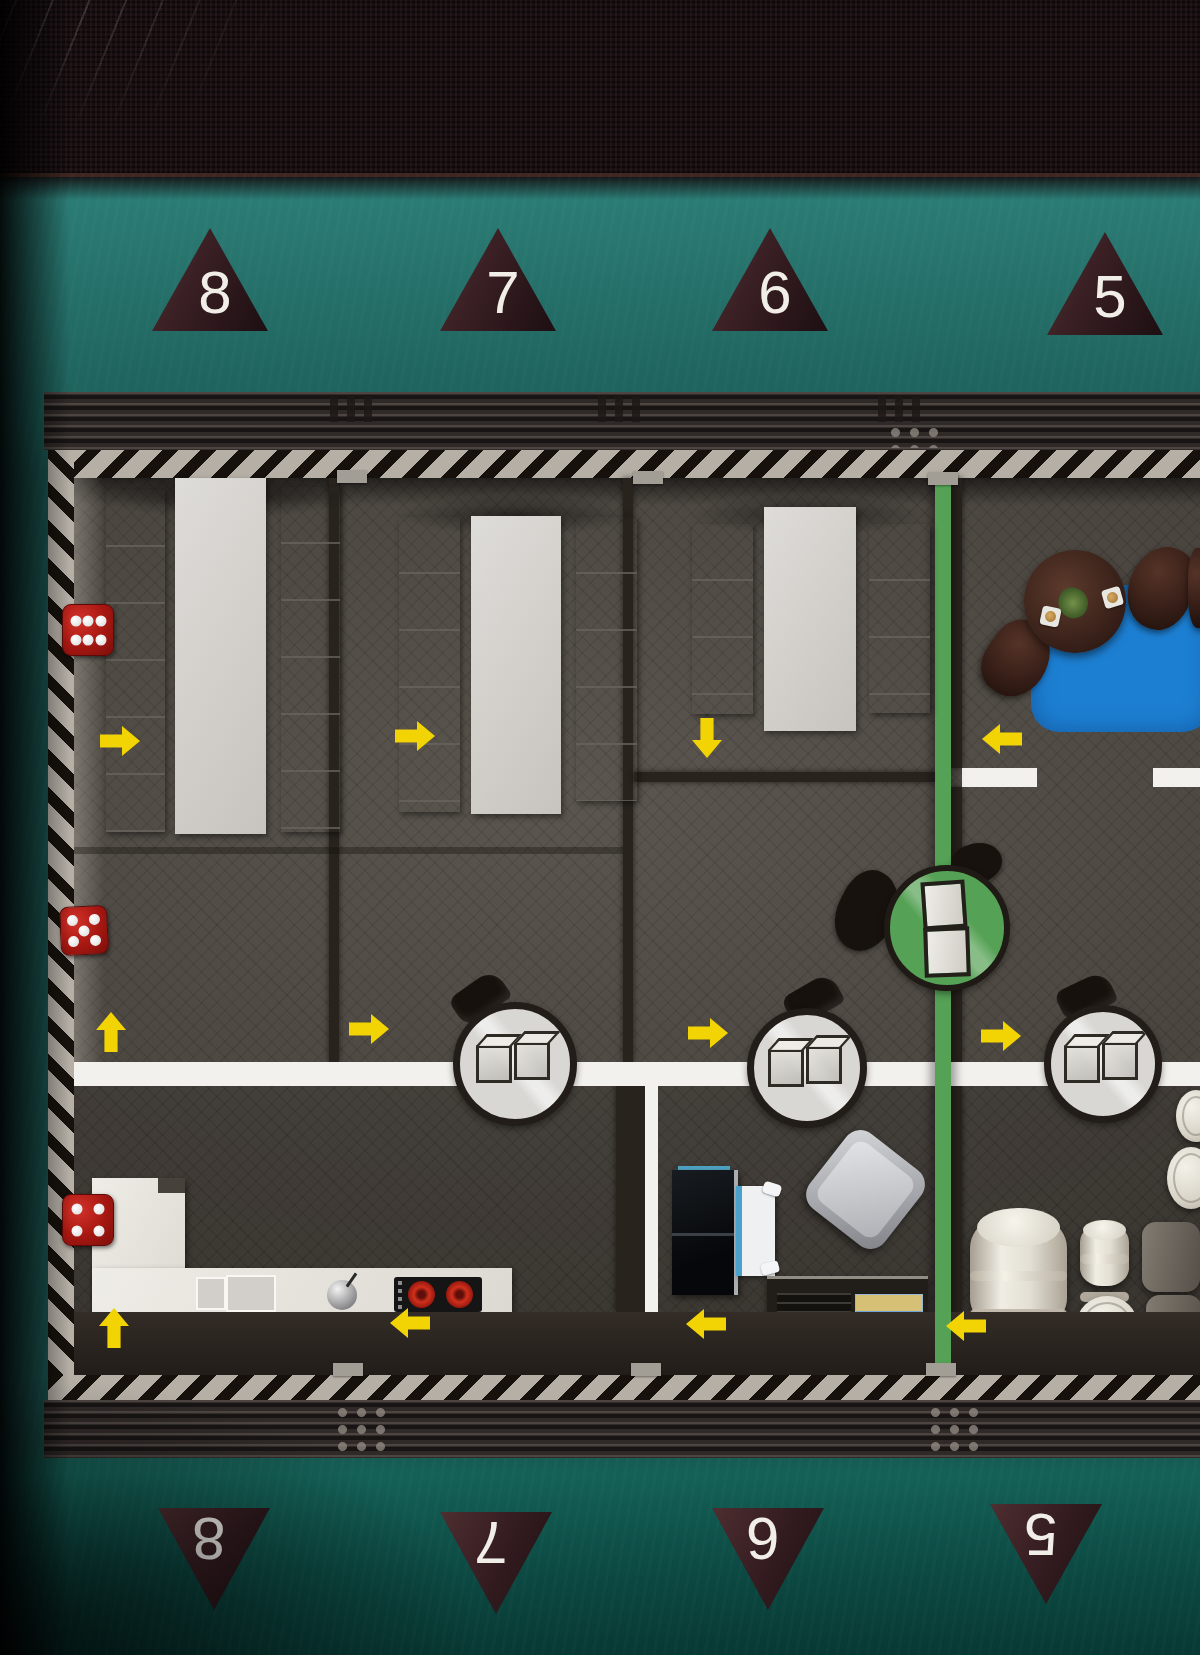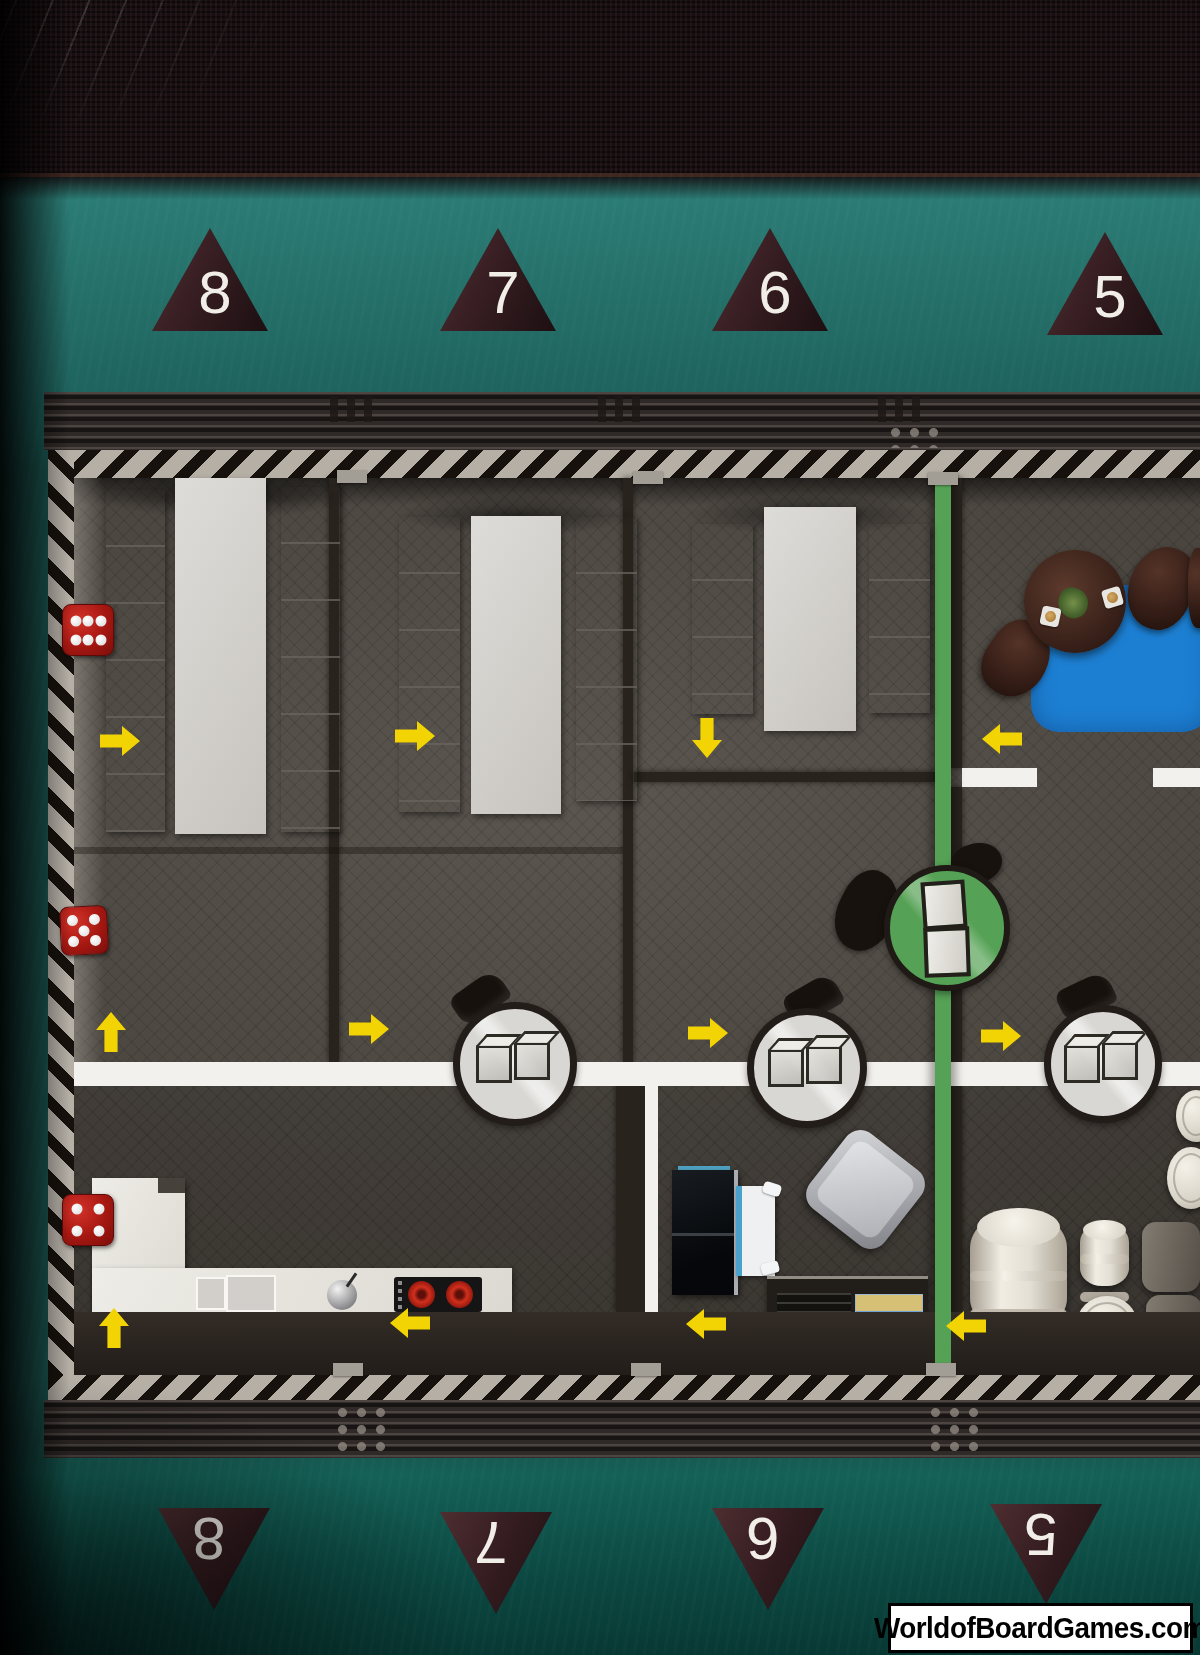--- a/index.html
+++ b/index.html
@@ -303,19 +303,16 @@
   <div class="abs tri tri-down" style="left:440px;top:1512px;width:112px;height:102px;">
       <span class="tri-num">7</span>
     </div>
   <div class="abs tri tri-down" style="left:712px;top:1508px;width:112px;height:102px;">
       <span class="tri-num">6</span>
     </div>
   <div class="abs tri tri-down" style="left:990px;top:1504px;width:112px;height:100px;">
       <span class="tri-num">5</span>
     </div>
 
-  <div class="abs wm" style="left:888px;top:1603px;width:299px;height:44px;z-index:10;">
-    <span>WorldofBoardGames.com</span>
-  </div>
 
   <div class="abs vignette-l"></div>
   <div class="abs vignette-bl"></div>
 </div>
 
 </body></html>

